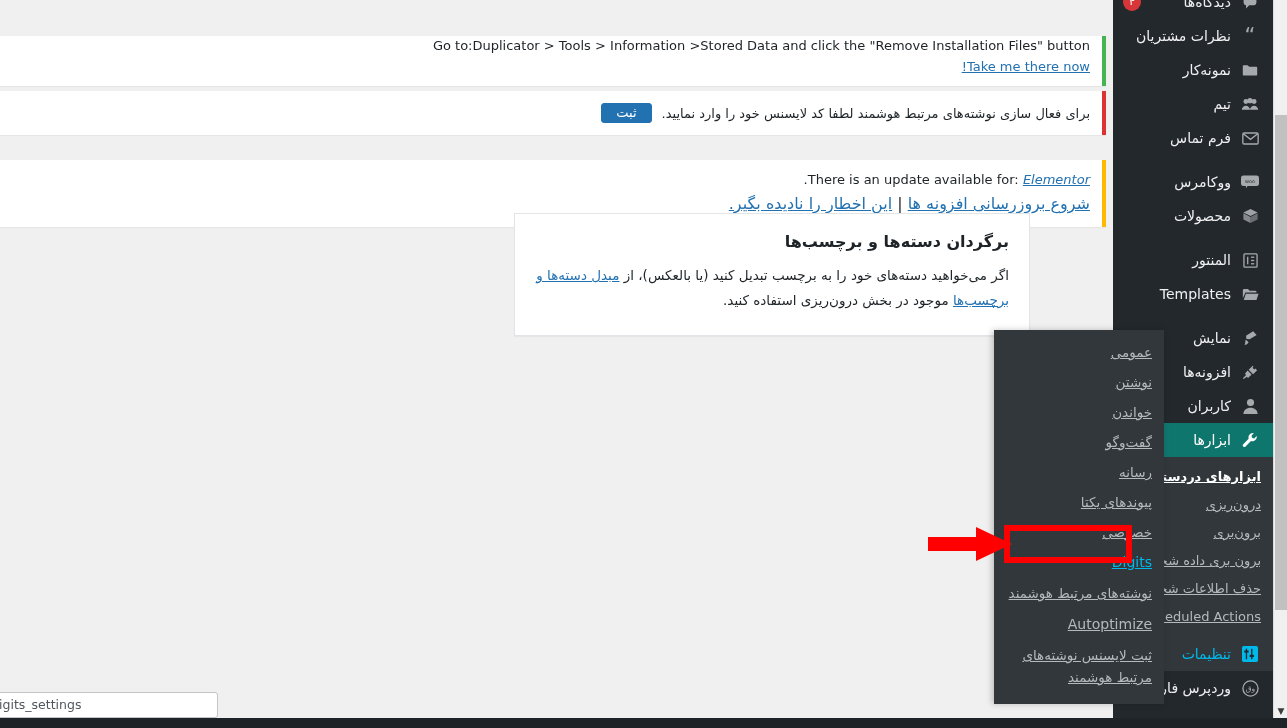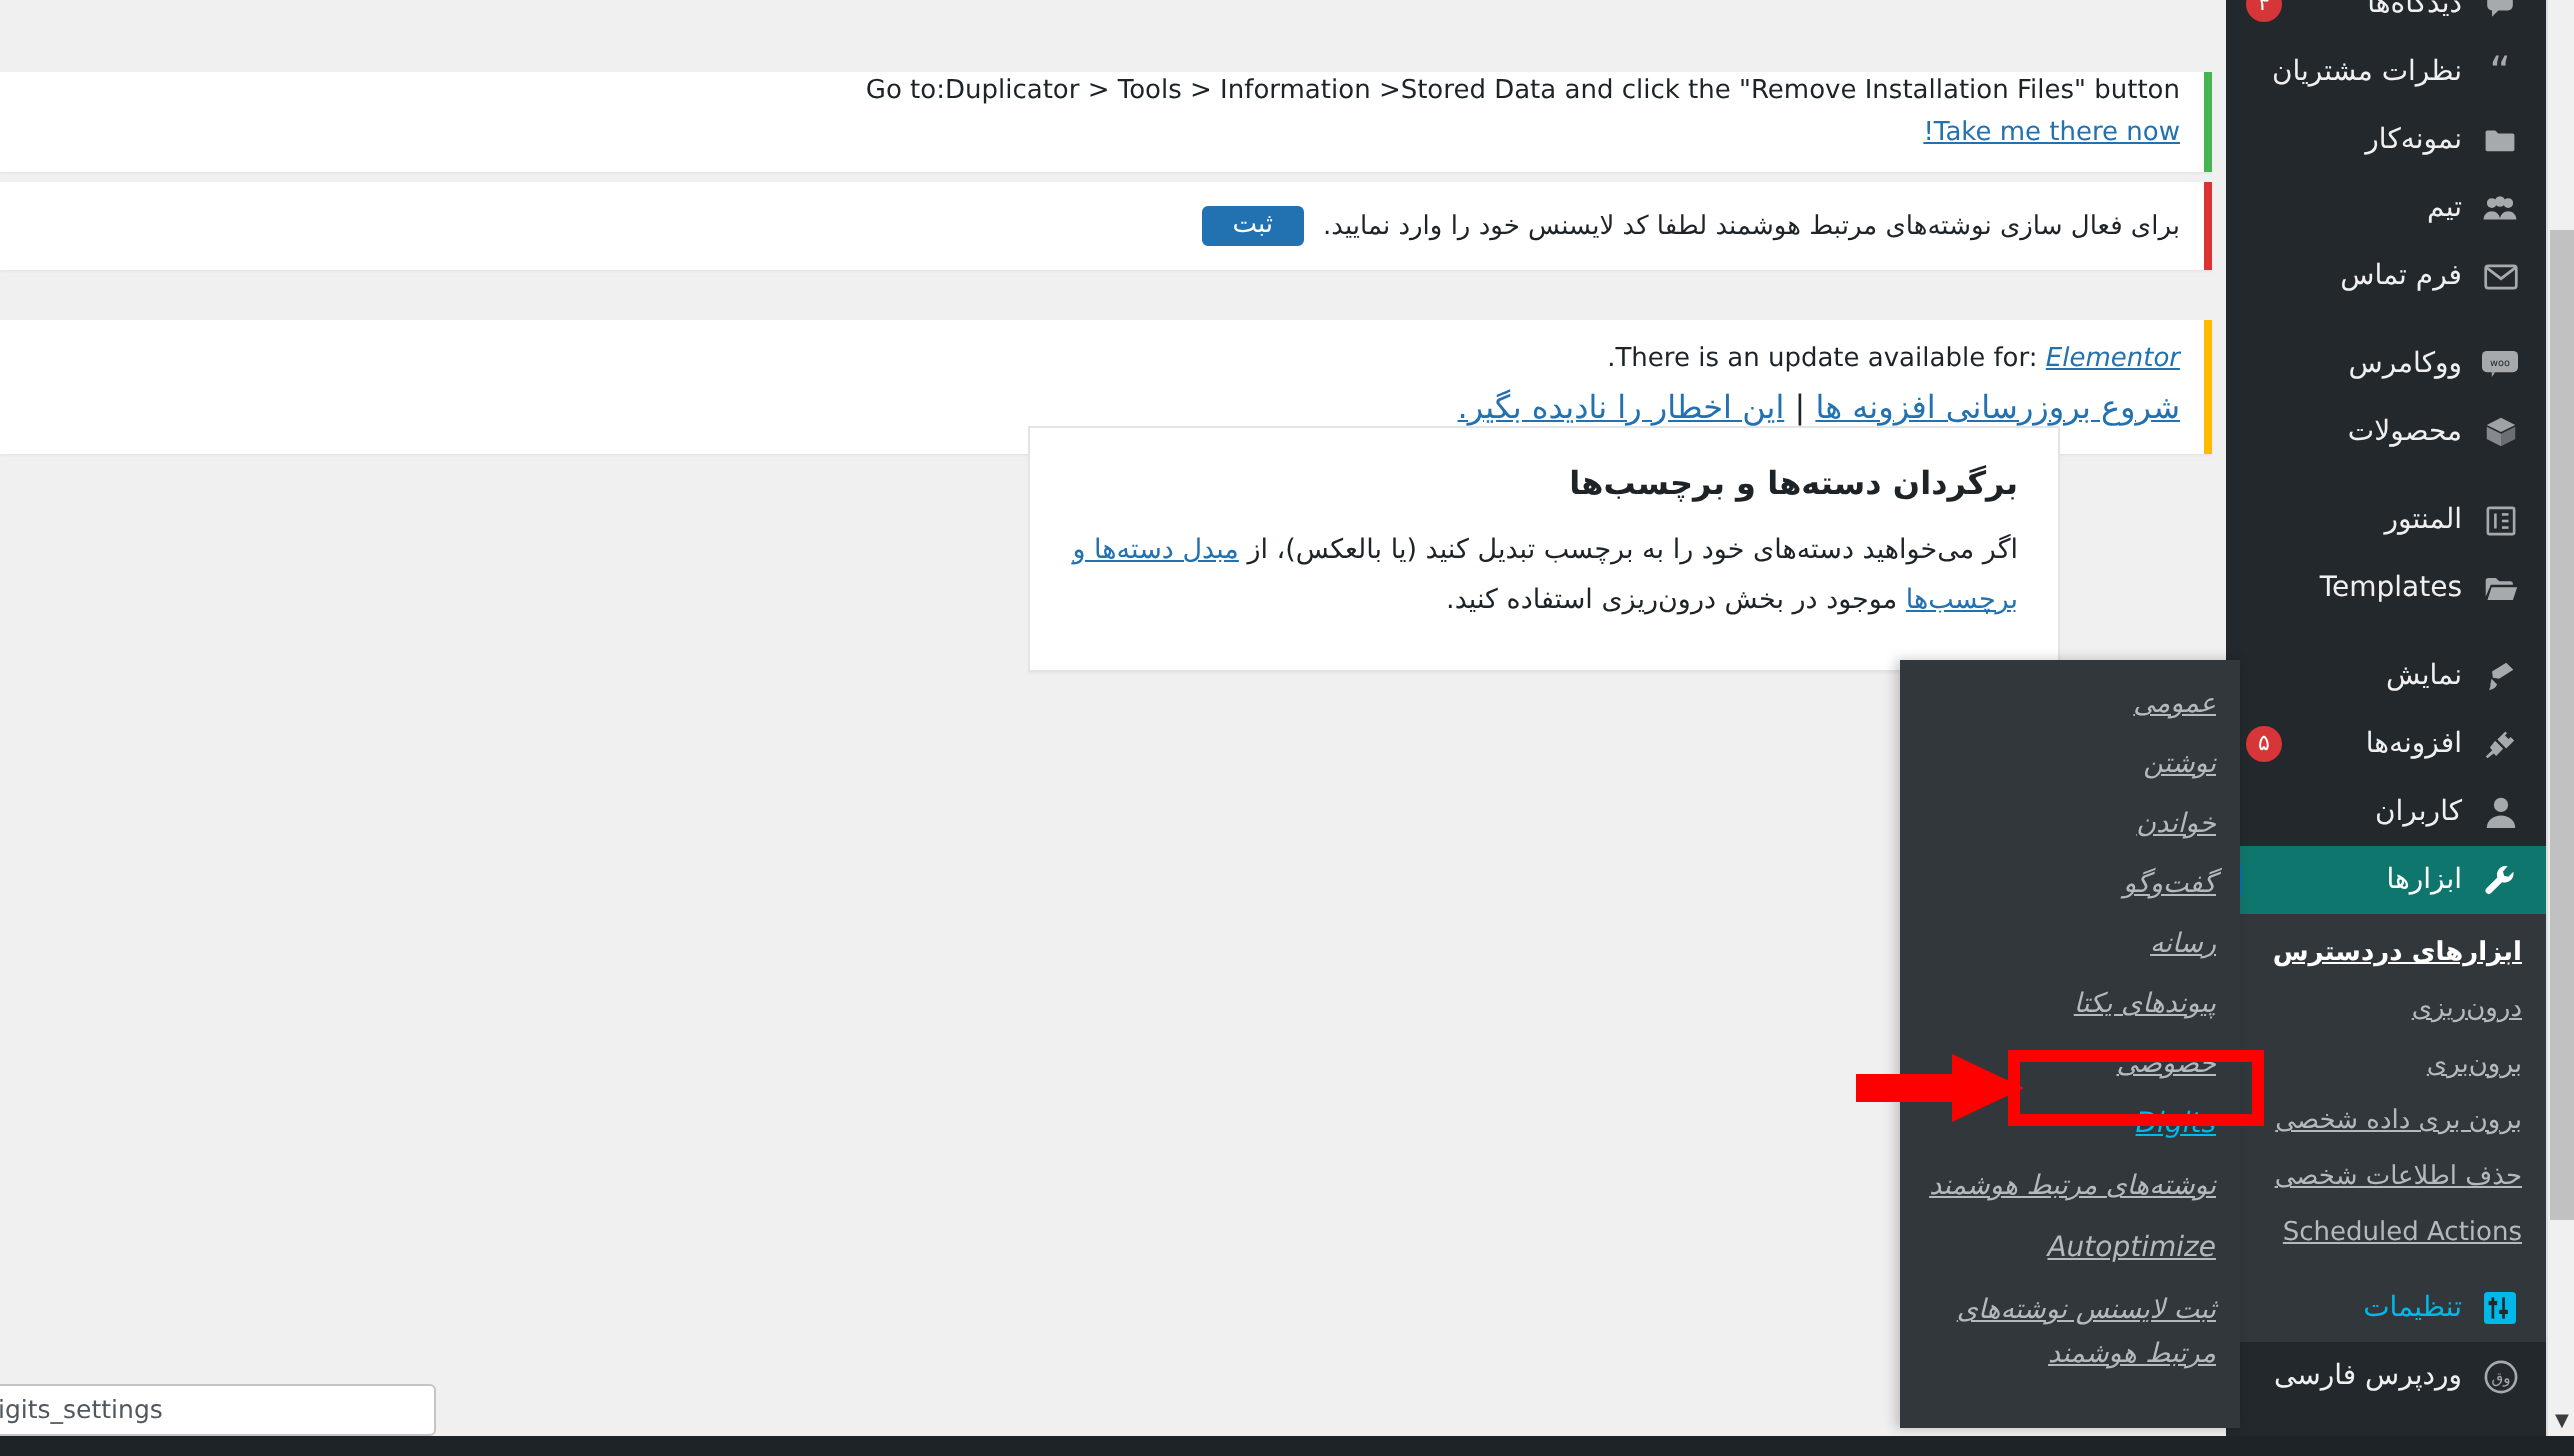--- a/index.html
+++ b/index.html
@@ -109,27 +109,26 @@
     white-space: nowrap;
     cursor: pointer;
     line-height: 20px;
   }
   .submenu-inline .sub-item.strong { color: #fff; font-weight: 600; }
 
   
   #flyout {
     position: absolute;
     top: 330px;
-    left: 950px;
+    left: 994px;
     width: 170px;
     background: #32373c;
     box-shadow: -2px 0 6px rgba(0,0,0,.22);
-    padding: 7px 0 21px 0;
+    padding: 7px 0 11px 0;
     z-index: 40;
-    font-style: italic;
   }
   #flyout::after {
     content: "";
     position: absolute;
     right: -8px;
     top: 329px;
     border: 8px solid transparent;
     border-left-color: #32373c;
   }
   #flyout .fly-item {

